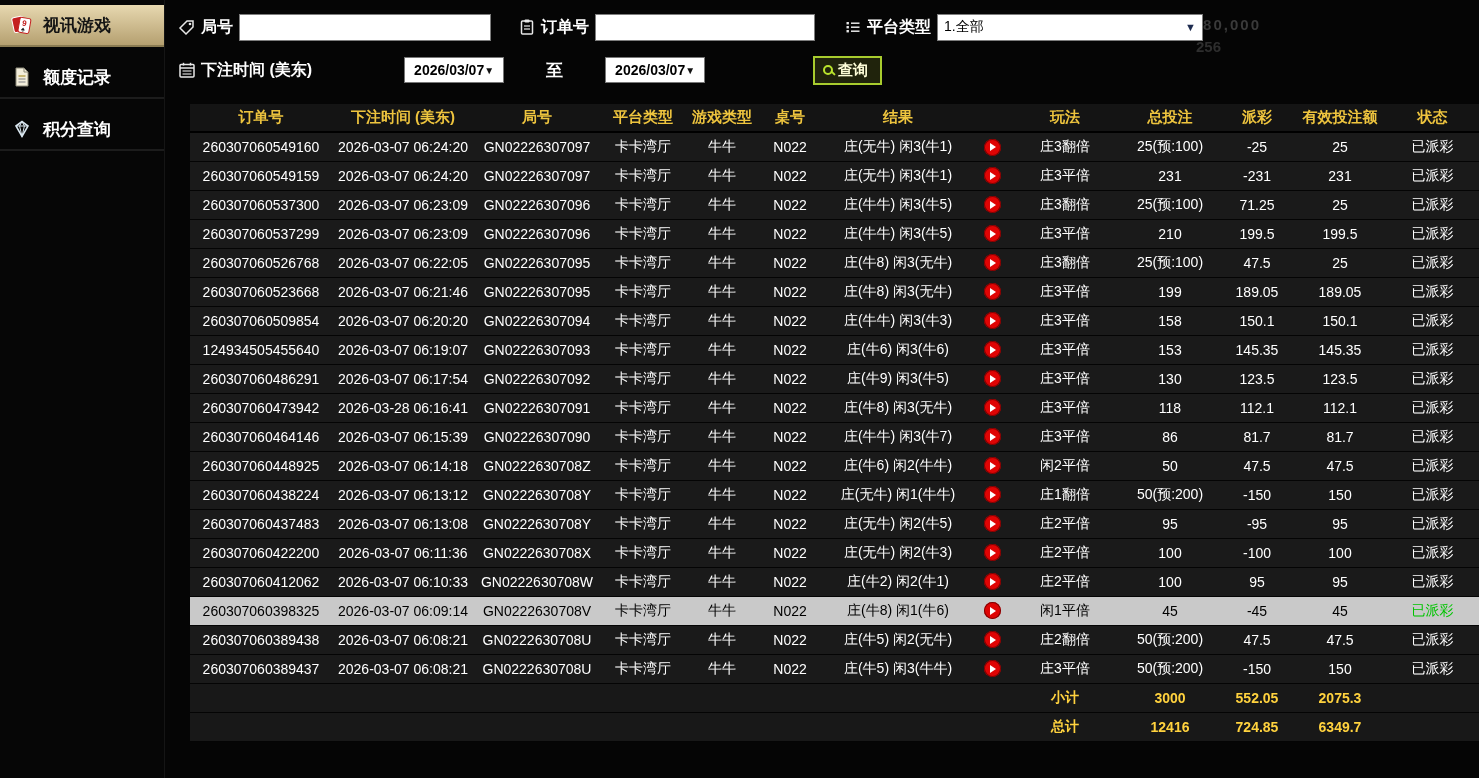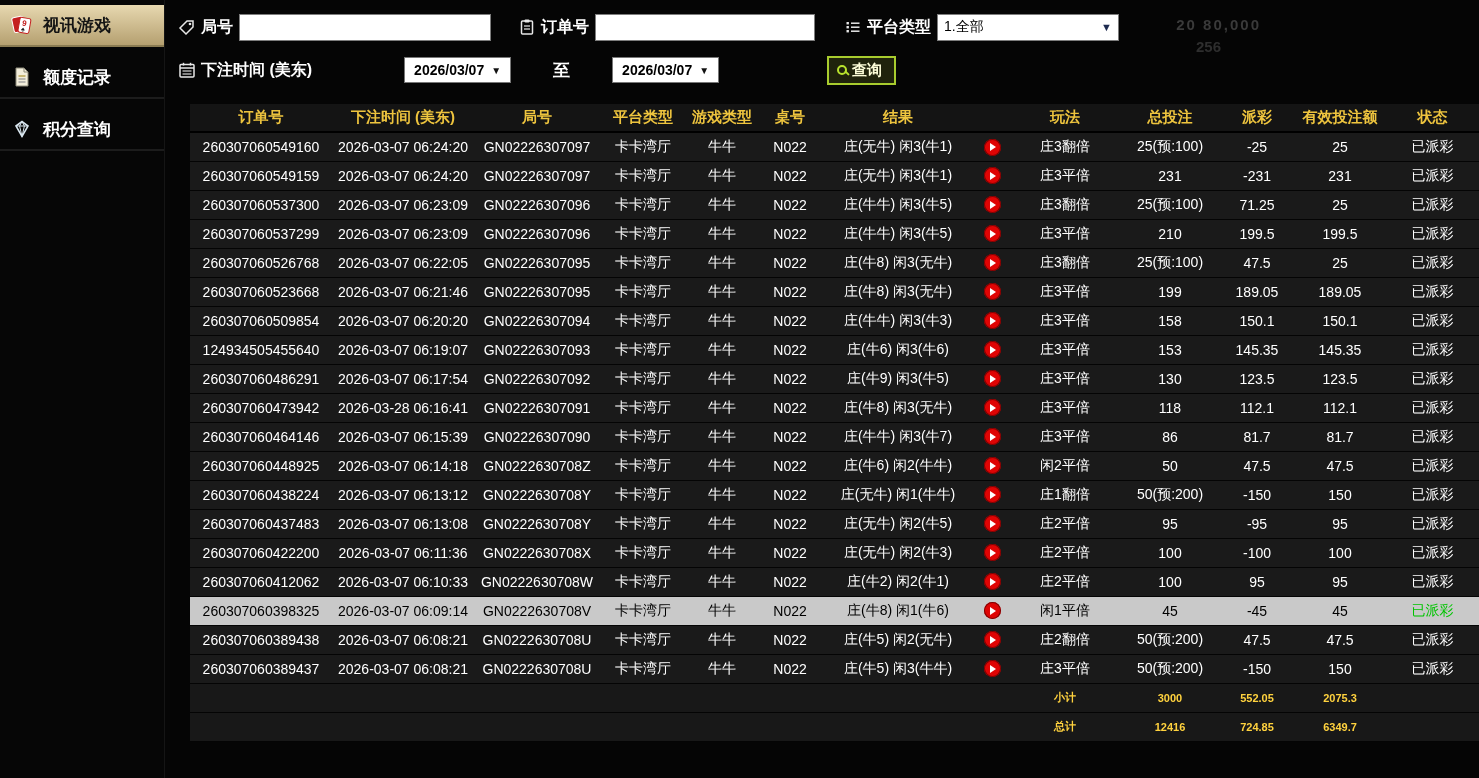--- a/index.html
+++ b/index.html
@@ -34,30 +34,30 @@
   .filter-row { display:flex; align-items:center; height:30px; }
   .filter-row.second { margin-top:13px; }
   .flabel { font-weight:bold; font-size:16px; color:#fff; margin:0 6px 0 5px; white-space:nowrap; }
   .ficon { width:19px; height:19px; display:inline-flex; align-items:center; justify-content:center; flex:none; }
   .text-input {
     width:252px; height:27px; background:#fff; border:1px solid #7d7d7d;
     font-size:14px; padding:0 6px; color:#000; font-family:"Liberation Sans",sans-serif;
   }
   .text-input.order { width:220px; }
   .select-box {
-    width:182px; height:27px; background:#fff; border:1px solid #7d7d7d;
+    width:266px; height:27px; background:#fff; border:1px solid #7d7d7d;
     color:#000; font-size:14px; display:flex; align-items:center;
     padding:0 6px; cursor:pointer; position:relative;
   }
   .select-box .caret { margin-left:auto; color:#1d2b4f; font-size:11px; }
   .gap1 { width:26px; } .gap2 { width:28px; }
   .date-btn {
     height:26px; background:#fff; border:1px solid #777; color:#000;
     font-weight:bold; font-size:14px; padding:0 9px; display:inline-flex;
-    align-items:center; gap:7px; cursor:pointer;
+    align-items:center; cursor:pointer;
   }
   .date-btn .caret { font-size:10px; color:#111; }
   .to-label { font-weight:bold; font-size:17px; color:#fff; margin:0 42px; }
   .query-btn {
     margin-left:108px; height:29px; padding:0 12px 0 8px;
     background:#20230c; border:2px solid #a8cc2e; color:#fdfdd8;
     font-weight:bold; font-size:15px; display:inline-flex; align-items:center; gap:5px;
     cursor:pointer;
   }
   .mag { width:10px; height:10px; border:2px solid #b9e32d; border-radius:50%; position:relative; display:inline-block; }
@@ -76,21 +76,21 @@
     border-bottom:1px solid #040404; text-align:center; white-space:nowrap;
     overflow:hidden; padding:0 2px;
   }
   td.al { text-align:left; padding-left:7px; }
   td.pos { color:#ff1515;margin-top:44px; }
   td.neg { color:#00e000; }
   td.status { color:#00cc00; }
   tr.selected td { background:#c9c9c9; color:#000; }
   tr.selected td.neg { color:#000000; }
   tr.selected td.status { color:#00c400; }
-  tr.summary td { color:#ffd23e; font-weight:bold; font-size:11px; background:#181818; }
+  tr.summary td { color:#ffd23e; font-weight:bold; font-size:14px; background:#181818; }
   .play-btn {
     width:17px; height:17px; border-radius:50%; background:#df0404;
     display:inline-flex; align-items:center; justify-content:center;
     vertical-align:middle; cursor:pointer; box-shadow:0 0 0 1px #7e0202 inset;
   }
   .play-btn .tri { width:0; height:0; border-left:6px solid #fff; border-top:4px solid transparent; border-bottom:4px solid transparent; margin-left:2px; }
 
   
   .bg-hint { position:absolute; color:#3a3a3a; font-size:15px; font-weight:bold; pointer-events:none; }
   .bg-hint.l1 { right:218px; top:16px; letter-spacing:2px; }

